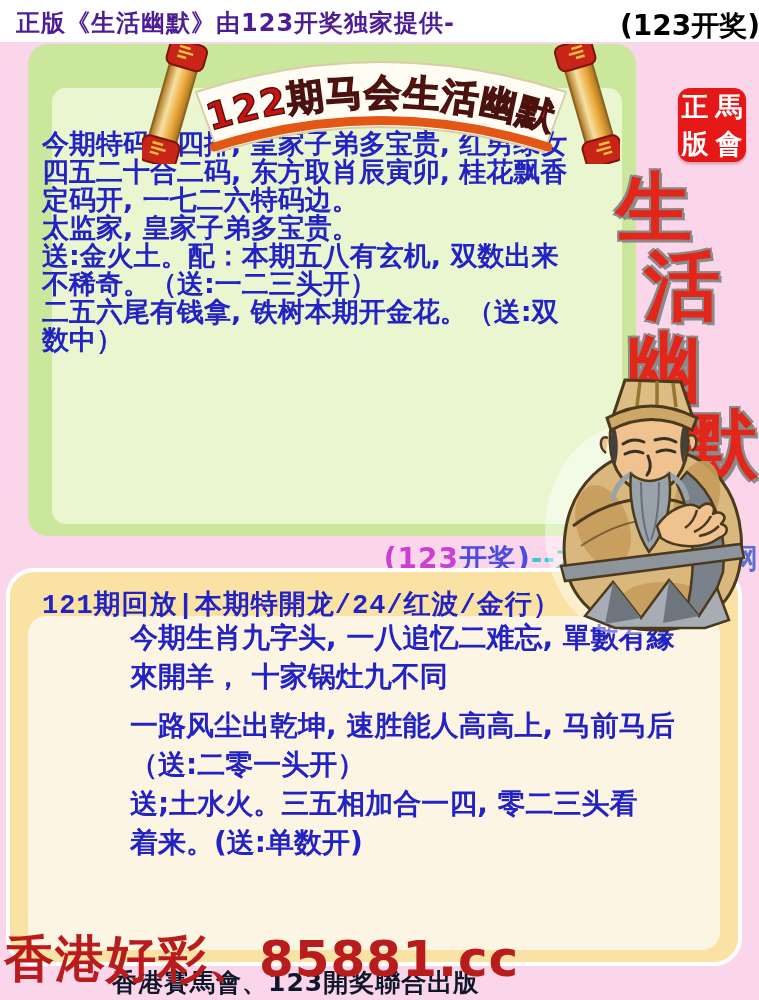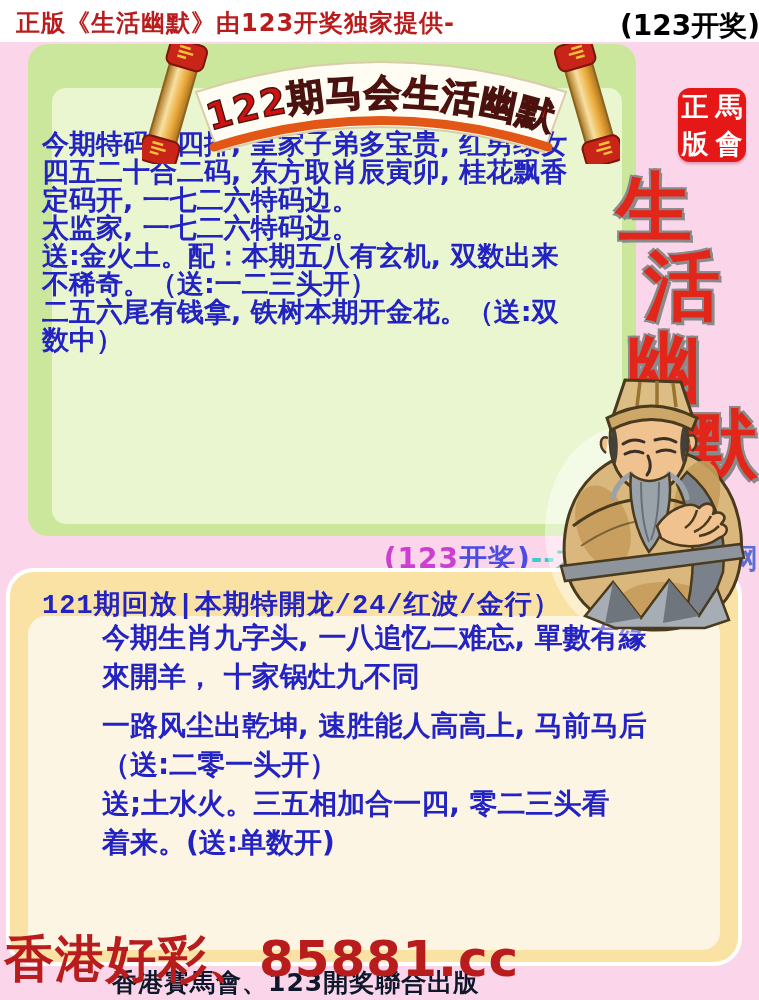--- a/index.html
+++ b/index.html
@@ -1,20 +1,20 @@
 <!DOCTYPE html>
 <html><head>
 <meta charset="utf-8">
 <style>
   html,body{margin:0;padding:0;background:#888;}
   #stage{position:relative;width:759px;height:1000px;background:#fbd6ea;overflow:hidden;
          font-family:"DejaVu Sans",sans-serif;}
   
   .topbar{position:absolute;left:0;top:0;width:759px;height:42px;background:#ffffff;}
-  .topbar .tleft{position:absolute;left:16px;top:7px;font-size:24px;color:#b91c1c;font-weight:600;letter-spacing:1px;white-space:nowrap;}
+  .topbar .tleft{position:absolute;left:16px;top:7px;font-size:24px;color:#4c1d95;font-weight:600;letter-spacing:1px;white-space:nowrap;}
   .topbar .tright{position:absolute;left:620px;top:7px;font-size:28px;color:#000;font-weight:600;white-space:nowrap;}
   
   .greenbox{position:absolute;left:28px;top:44px;width:608px;height:492px;background:#cbe79c;border-radius:20px;}
   .greeninner{position:absolute;left:24px;top:44px;right:14px;bottom:12px;background:#e9f6d0;border-radius:14px;}
   .tips{position:absolute;left:42px;top:130px;width:590px;font-size:27px;line-height:28px;
         font-weight:700;color:#2323c3;z-index:3;}
   .tips div{white-space:nowrap;}
   
   .scrollsvg{position:absolute;left:142px;top:44px;z-index:4;}
   
@@ -32,21 +32,21 @@
   .subtitle{position:absolute;left:0;top:540px;width:759px;text-align:right;font-size:28px;font-weight:700;
         z-index:1;letter-spacing:1px;white-space:nowrap;}
   
   .orangebox{position:absolute;left:6px;top:568px;width:736px;height:398px;background:#fae2a5;
         border:4px solid #ffffff;border-radius:28px;box-sizing:border-box;z-index:1;}
   .orangeinner{position:absolute;left:18px;top:44px;right:18px;bottom:12px;background:#fdf5e4;border-radius:18px;}
   .replayheader{position:absolute;left:42px;top:586px;font-size:27px;font-weight:700;color:#2323c3;z-index:2;
         letter-spacing:1px;white-space:nowrap;font-family:Liberation Mono, monospace;}
   .replaylines{position:absolute;left:102px;top:618px;width:610px;font-size:28px;line-height:39px;
         font-weight:700;color:#2323c3;z-index:2;}
-  .replaylines div{white-space:nowrap;}
+  .replaylines div{white-space:nowrap;margin-left:28px;}
   .replaylines .gap{margin-top:10px;}
   
   .watermark{position:absolute;left:4px;top:926px;font-size:50px;font-weight:700;color:#b91c1c;z-index:9;
         letter-spacing:1px;white-space:nowrap;}
   .publisher{position:absolute;left:112px;top:966px;font-size:25px;font-weight:600;color:#0f172a;z-index:8;
         letter-spacing:1px;white-space:nowrap;}
 </style>
 </head>
 <body>
 
@@ -92,21 +92,21 @@
     <path id="arcT" d="M58,90 Q239,32 420,90" fill="none"></path>
     <text font-size="37" font-weight="bold" fill="#ce1111" stroke="#49120f" stroke-width="1.4" font-family="&quot;DejaVu Sans&quot;,sans-serif" letter-spacing="1">
       <textPath href="#arcT" startOffset="50%" text-anchor="middle">122期马会生活幽默</textPath>
     </text>
   </svg>
 
   <div class="tips">
     <div>今期特码二四排, 皇家子弟多宝贵, 红男绿女</div>
     <div>四五二十合二码, 东方取肖辰寅卯, 桂花飘香</div>
     <div>定码开, 一七二六特码边。</div>
-    <div>太监家, 一七二六特码边。</div>
+    <div>太监家, 皇家子弟多宝贵。</div>
     <div>送:金火土。配：本期五八有玄机, 双数出来</div>
     <div>不稀奇。（送:一二三头开）</div>
     <div>二五六尾有钱拿, 铁树本期开金花。（送:双</div>
     <div>数中）</div>
   </div>
 
   <div class="seal">
     <span>正</span>
     <span>馬</span>
     <span>版</span>

